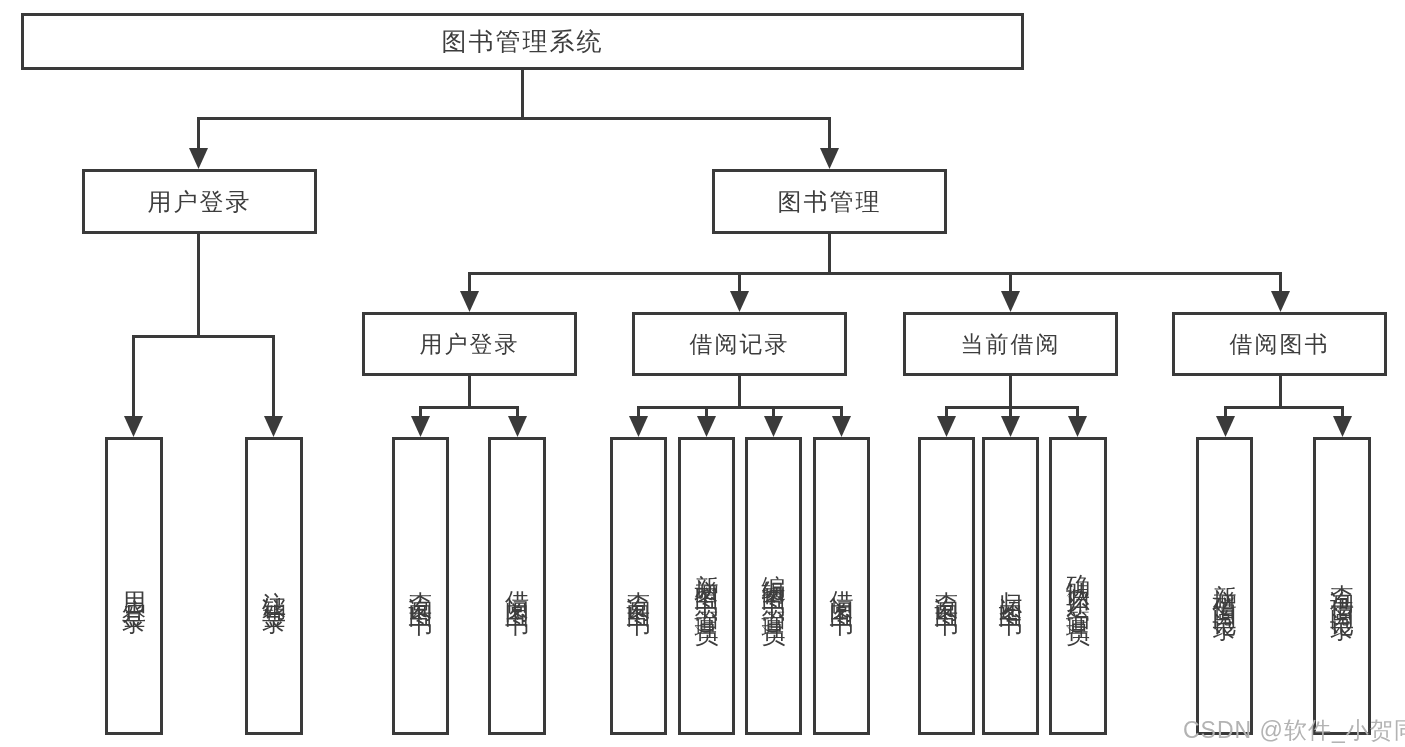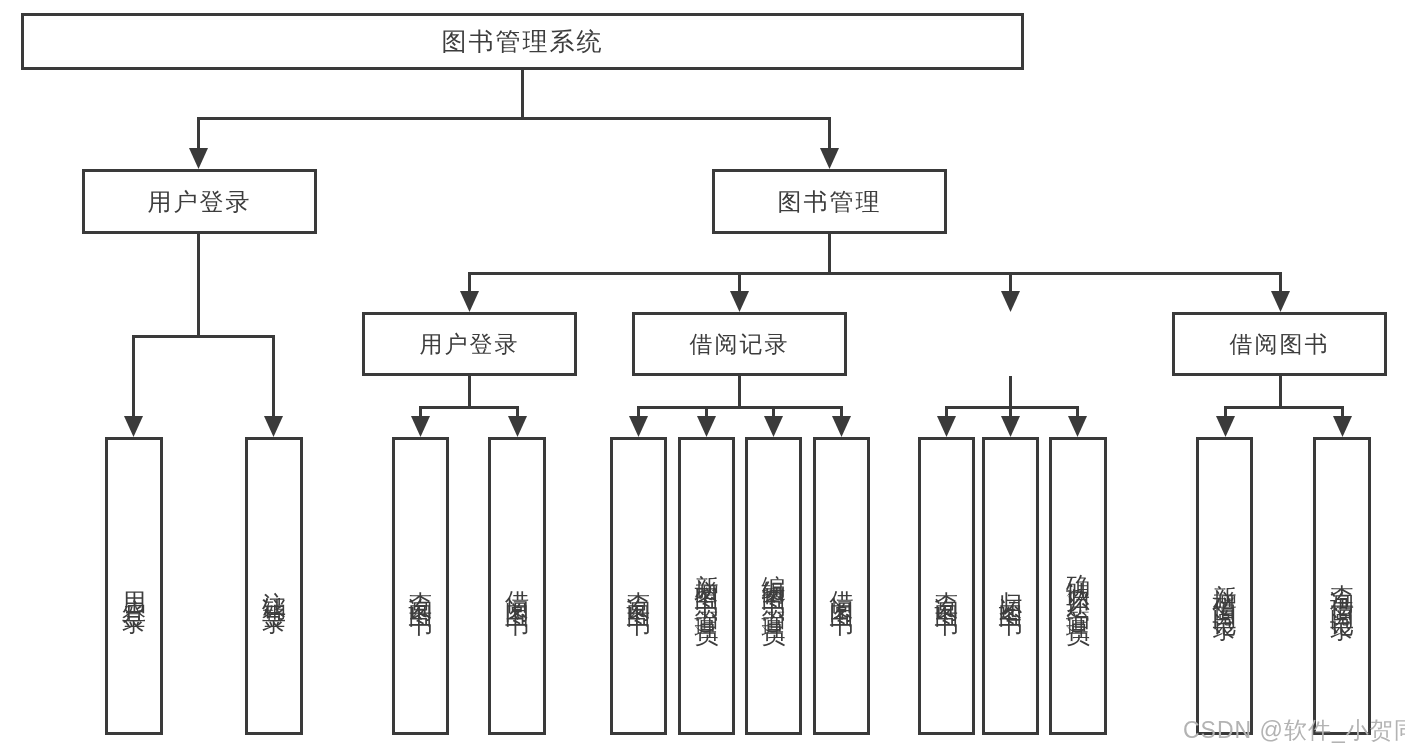--- a/index.html
+++ b/index.html
@@ -100,20 +100,23 @@
   <div class="node hnode lvl2" style="left:712px;">
     <span>图书管理</span>
   </div>
 
   <div class="node hnode lvl3" style="left:362px;">
     <span>用户登录</span>
   </div>
   <div class="node hnode lvl3" style="left:632px;">
     <span>借阅记录</span>
   </div>
+  <div class="node hnode lvl3" style="left:903px;">
+    <span>当前借阅</span>
+  </div>
   <div class="node hnode lvl3" style="left:1172px;">
     <span>借阅图书</span>
   </div>
 
   <div class="node leaf" style="left:105px;">
     <span class="vtxt">用户登录</span>
   </div>
   <div class="node leaf" style="left:245px;">
     <span class="vtxt">注销登录</span>
   </div>

